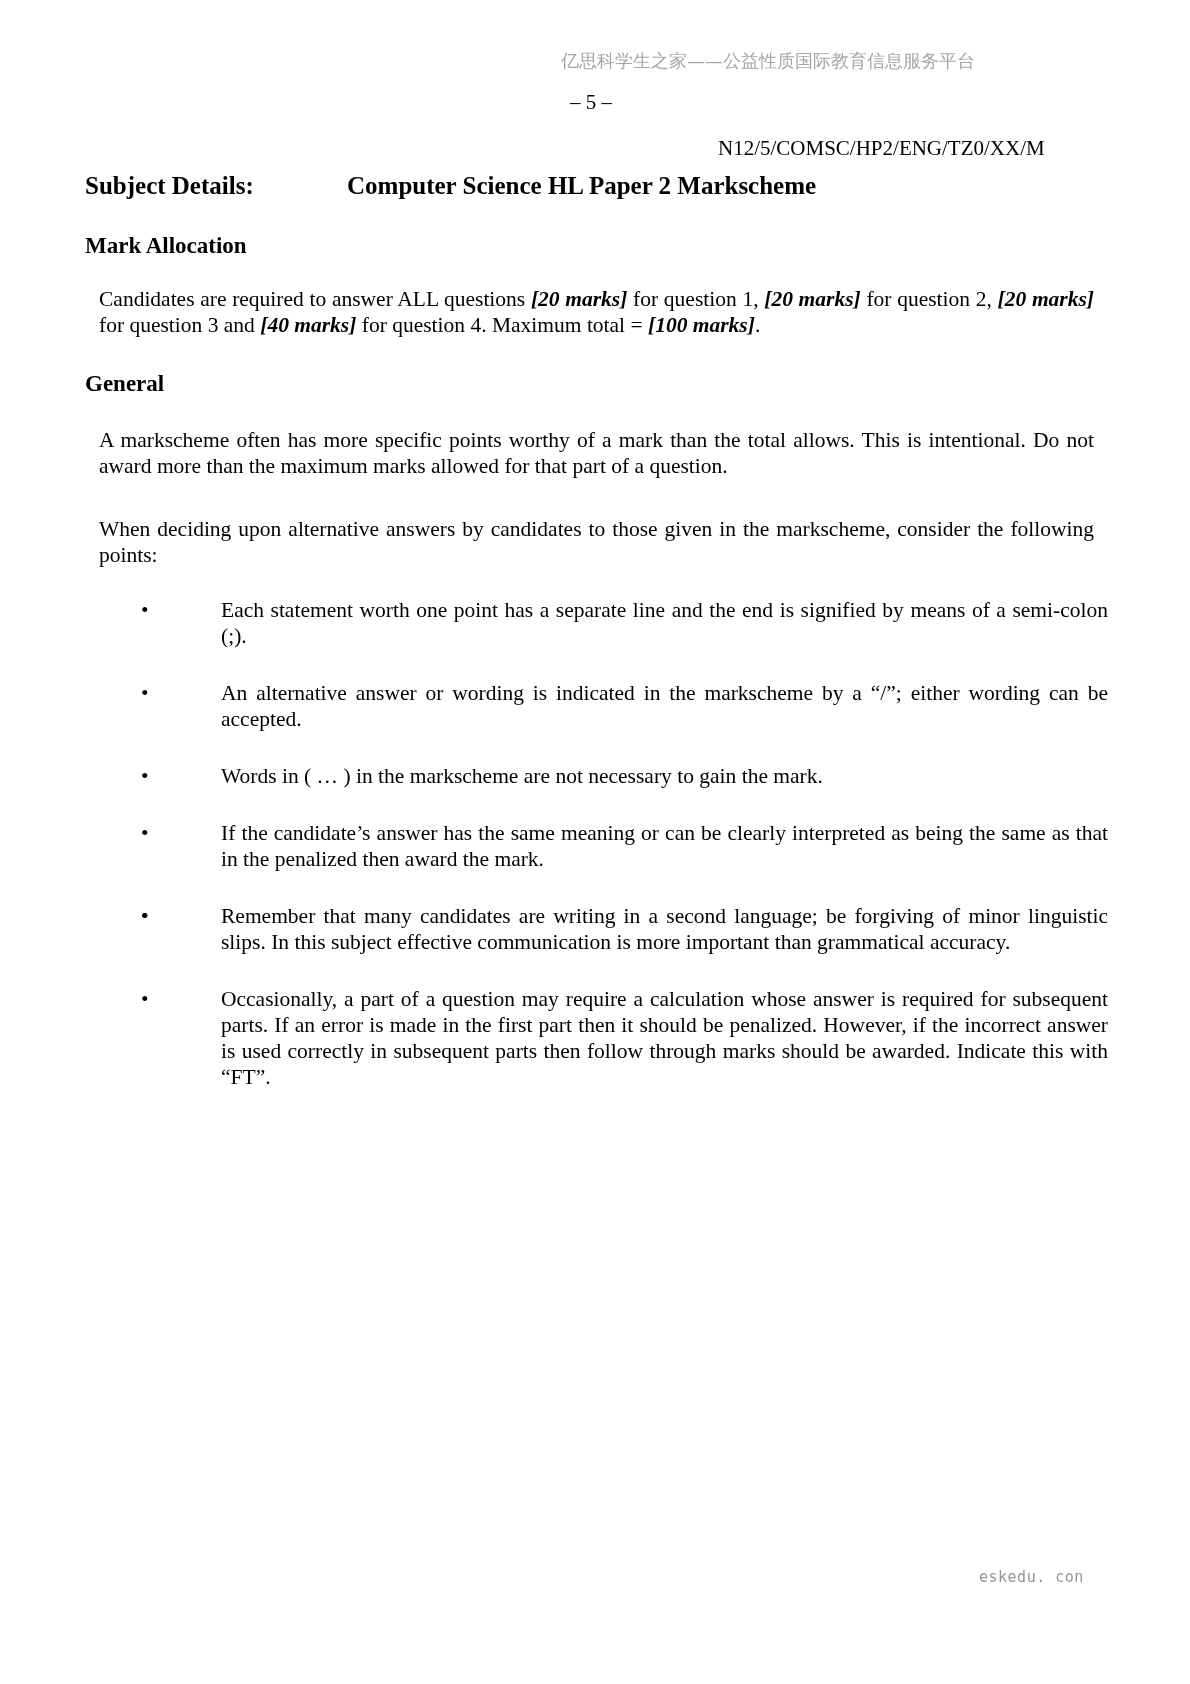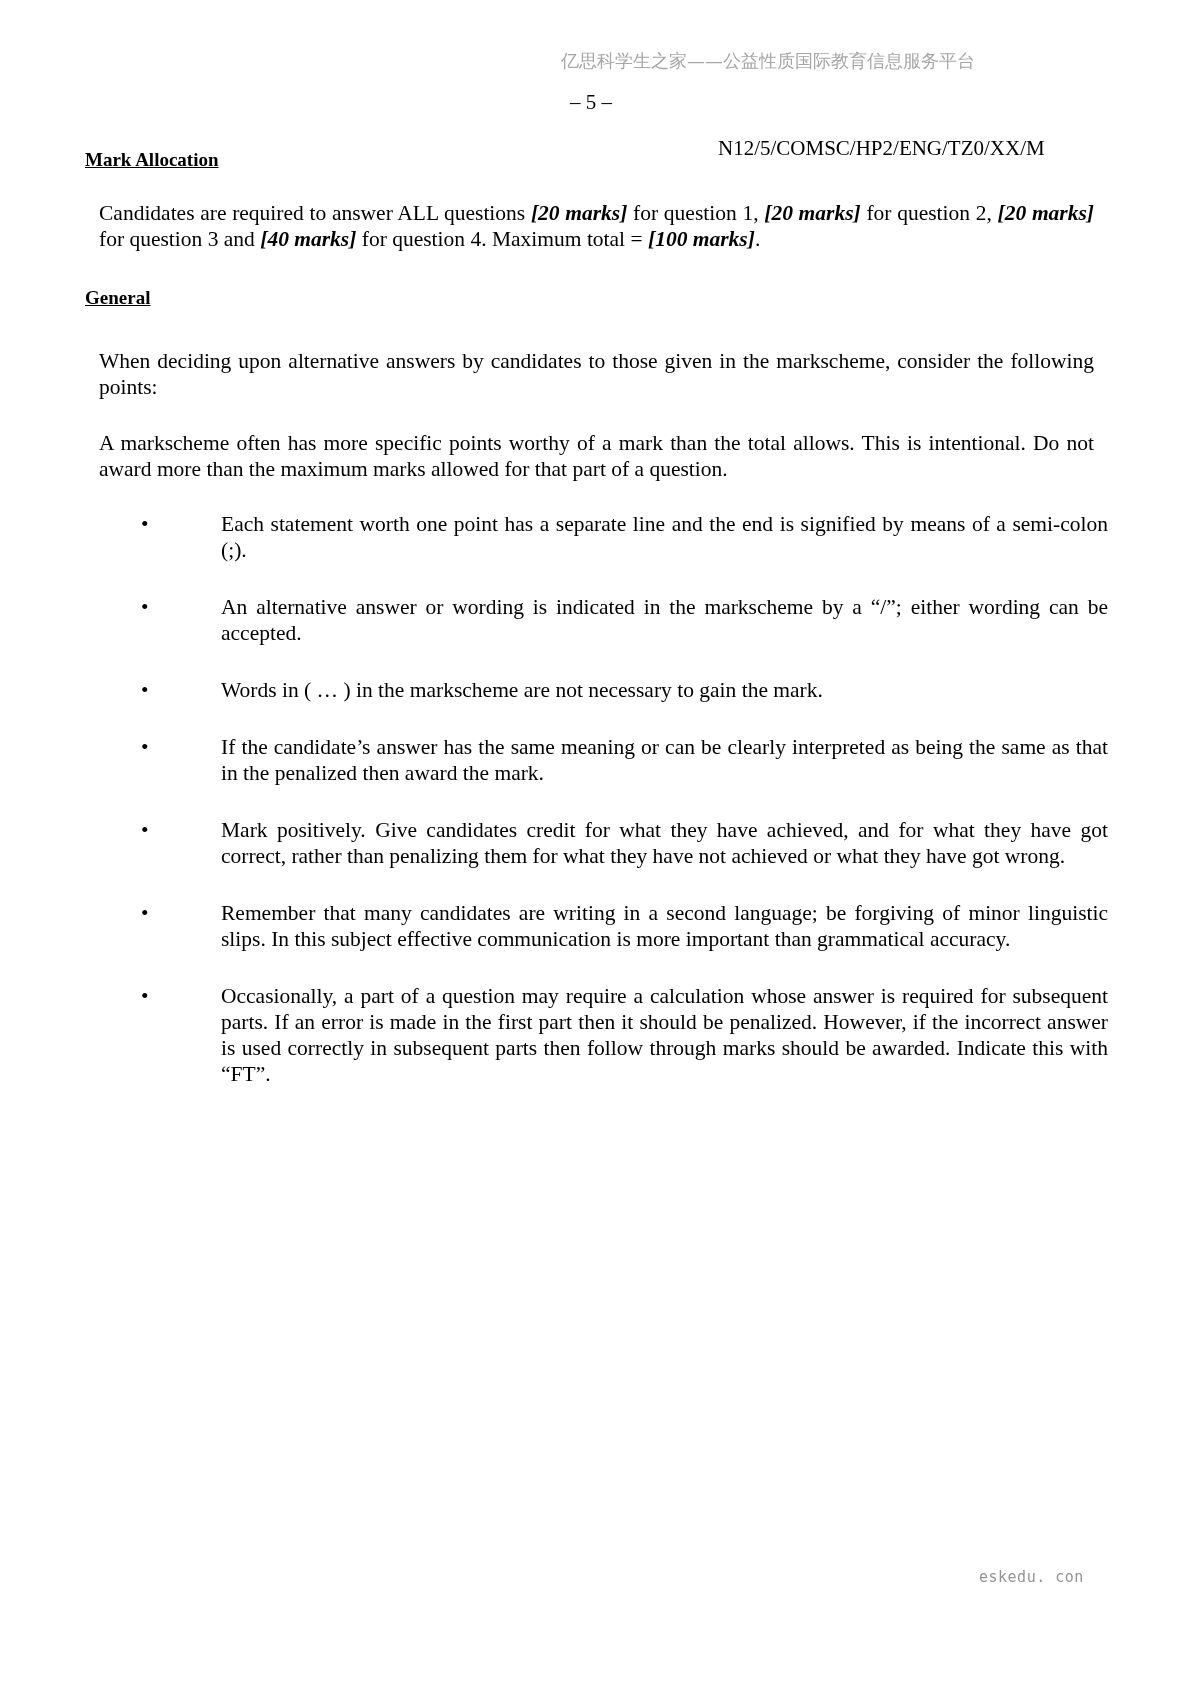--- a/index.html
+++ b/index.html
@@ -39,24 +39,23 @@
   .title-row {
     margin-top: 54px;
     display: flex;
     font-size: 25px;
     font-weight: bold;
     line-height: 32px;
   }
   .title-label { width: 262px; flex: 0 0 262px; }
   .section-heading {
     margin-top: 31px;
-    font-size: 19px;
+    font-size: 23px;
     font-weight: bold;
     line-height: 26px;
-    text-decoration: underline;
   }
   .h-general { margin-top: 33px; }
   .para {
     font-size: 21.5px;
     line-height: 26px;
     text-align: justify;
     margin: 14px;
   }
   .p-candidates { margin-top: 27px; }
   .p-general1   { margin-top: 30px; }
@@ -98,51 +97,54 @@
 <div class="page">
   <div class="content">
 
     <div class="cn-watermark">亿思科学生之家——公益性质国际教育信息服务平台</div>
 
     <div class="header-line">
       <span class="page-num">– 5 –</span>
       <span class="doc-code">N12/5/COMSC/HP2/ENG/TZ0/XX/M</span>
     </div>
 
+    <div class="title-row">
+      <span class="title-label">Subject Details:</span>
+      <span class="title-text">Computer Science HL Paper 2 Markscheme</span>
+    </div>
 
     <div class="section-heading">Mark Allocation</div>
 
     <p class="para p-candidates"><span>Candidates are required to answer ALL questions </span><span class="bi">[20 marks]</span><span> for question 1, </span><span class="bi">[20 marks]</span><span> for question 2, </span><span class="bi">[20 marks]</span><span> for question 3 and </span><span class="bi">[40 marks]</span><span> for question 4.  Maximum total = </span><span class="bi">[100 marks]</span><span>.</span></p>
 
     <div class="section-heading h-general">General</div>
 
+    <p class="para p-general1">A markscheme often has more specific points worthy of a mark than the total allows.  This is intentional.  Do not award more than the maximum marks allowed for that part of a question.</p>
+
     <p class="para p-general2">When deciding upon alternative answers by candidates to those given in the markscheme, consider the following points:</p>
-
-    <p class="para p-general1">A markscheme often has more specific points worthy of a mark than the total allows.  This is intentional.  Do not award more than the maximum marks allowed for that part of a question.</p>
 
     <ul class="bullet-list">
       <li>
         <span class="marker">•</span>
         <span>Each statement worth one point has a separate line and the end is signified by means of a semi-colon (;).</span>
       </li>
       <li>
         <span class="marker">•</span>
         <span>An alternative answer or wording is indicated in the markscheme by a “/”; either wording can be accepted.</span>
       </li>
       <li>
         <span class="marker">•</span>
         <span>Words in ( … ) in the markscheme are not necessary to gain the mark.</span>
       </li>
       <li>
         <span class="marker">•</span>
         <span>If the candidate’s answer has the same meaning or can be clearly interpreted as being the same as that in the penalized then award the mark.</span>
       </li>
       <li>
         <span class="marker">•</span>
-        <span>Mark positively.  Give candidates credit for what they have achieved, and for what they have got correct, rather than penalizing them for what they have not achieved or what they have got wrong.</span>
       </li>
       <li>
         <span class="marker">•</span>
         <span>Remember that many candidates are writing in a second language; be forgiving of minor linguistic slips.  In this subject effective communication is more important than grammatical accuracy.</span>
       </li>
       <li>
         <span class="marker">•</span><span>Occasionally, a part of a question may require a calculation whose answer is required for subsequent parts.  If an error is made in the first part then it should be penalized.  However, if the incorrect answer is used correctly in subsequent parts then </span><b>follow through</b><span> marks should be awarded.  Indicate this with “</span><b>FT</b><span>”.</span>
       </li>
     </ul>
 

